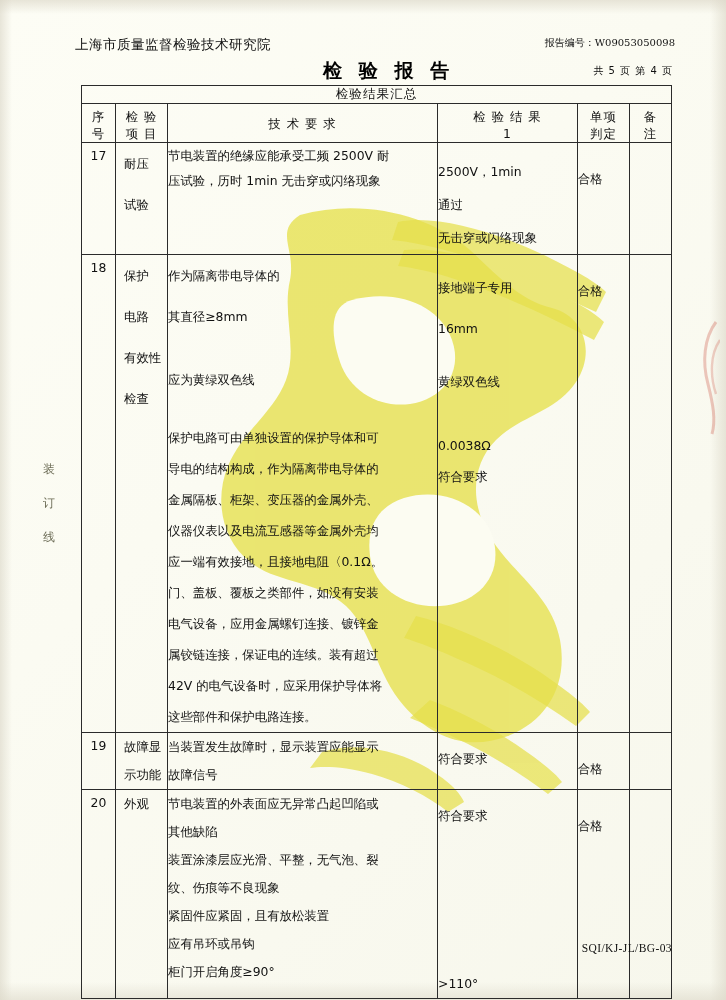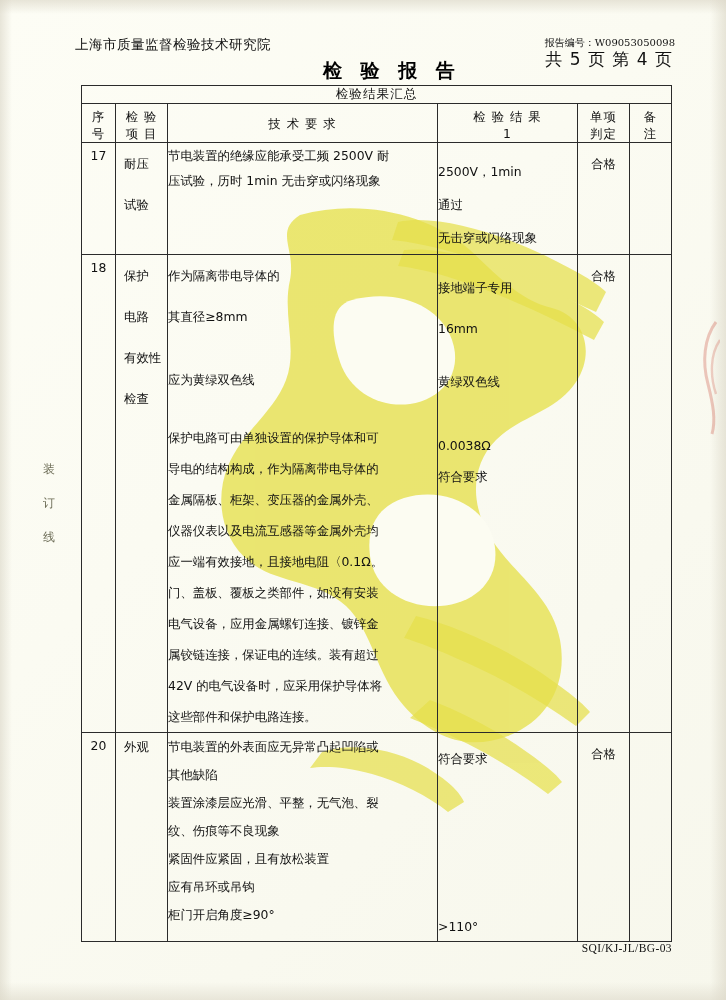--- a/index.html
+++ b/index.html
@@ -76,33 +76,34 @@
     font-family: "DejaVu Serif", serif;
   }
   .hdr-title {
     position: absolute;
     left: 248px;
     top: 24px;
     font-size: 19px;
     font-weight: bold;
     letter-spacing: 6px;
     color: #000;
+    font-family: Liberation Serif, serif;
   }
   .hdr-title-underline {
     position: absolute;
     left: 243px;
     top: 51px;
     width: 160px;
     border-bottom: 1.6px solid #111;
   }
   .hdr-pages {
     position: absolute;
     right: 2px;
-    top: 14px;
-    font-size: 17px;
+    top: 30px;
+    font-size: 10px;
     color: #111;
     letter-spacing: 1px;
   }
 
   
   table.doc {
     position: absolute;
     left: 81px;
     top: 85px;
     width: 590px;
@@ -142,21 +143,21 @@
     padding-top: 4px;
   }
   .cell {
     padding: 6px 7px 8px 7px;
     line-height: 25px;
   }
   .cell.num { text-align: center; line-height: 25px; }
   .cell.item { text-align: left; padding-left: 8px; line-height: 41px; }
   .cell.res { text-align: left; padding-top: 12px; line-height: 33px; }
   .cell.res.tight { line-height: 28px; }
-  .cell.jud { text-align: center; padding-top: 9px; font-size: 12.2px; }
+  .cell.jud { text-align: left; padding-top: 24px; font-size: 12.2px; }
   .cell.rem { }
   .req-line { display:block; }
   .req-para { line-height: 30px; }
   .spacer-line { display:block; height: 22px; }
 
   .footer-code {
     position: absolute;
     right: 54px;
     bottom: 46px;
     font-size: 11.5px;
@@ -333,20 +334,36 @@
             <span class="spacer-line" style="height:12px"></span>
             <span class="req-line">黄绿双色线</span>
             <span class="spacer-line" style="height:28px"></span>
             <span class="req-line" style="line-height:31px">0.0038Ω</span>
             <span class="req-line" style="line-height:31px">符合要求</span>
           </td>
           <td class="cell jud">合格</td>
           <td class="cell rem"></td>
         </tr>
 
+        <tr>
+          <td class="cell num">19</td>
+          <td class="cell item">
+            <span class="req-line" style="line-height:28px">故障显</span>
+            <span class="req-line" style="line-height:28px">示功能</span>
+          </td>
+          <td class="cell" style="line-height:28px">
+            <span class="req-line">当装置发生故障时，显示装置应能显示</span>
+            <span class="req-line">故障信号</span>
+          </td>
+          <td class="cell res tight">
+            <span class="req-line">符合要求</span>
+          </td>
+          <td class="cell jud">合格</td>
+          <td class="cell rem"></td>
+        </tr>
 
         <tr>
           <td class="cell num">20</td>
           <td class="cell item">
             <span class="req-line" style="line-height:28px">外观</span>
           </td>
           <td class="cell" style="line-height:28px">
             <span class="req-line">节电装置的外表面应无异常凸起凹陷或</span>
             <span class="req-line">其他缺陷</span>
             <span class="req-line">装置涂漆层应光滑、平整，无气泡、裂</span>

